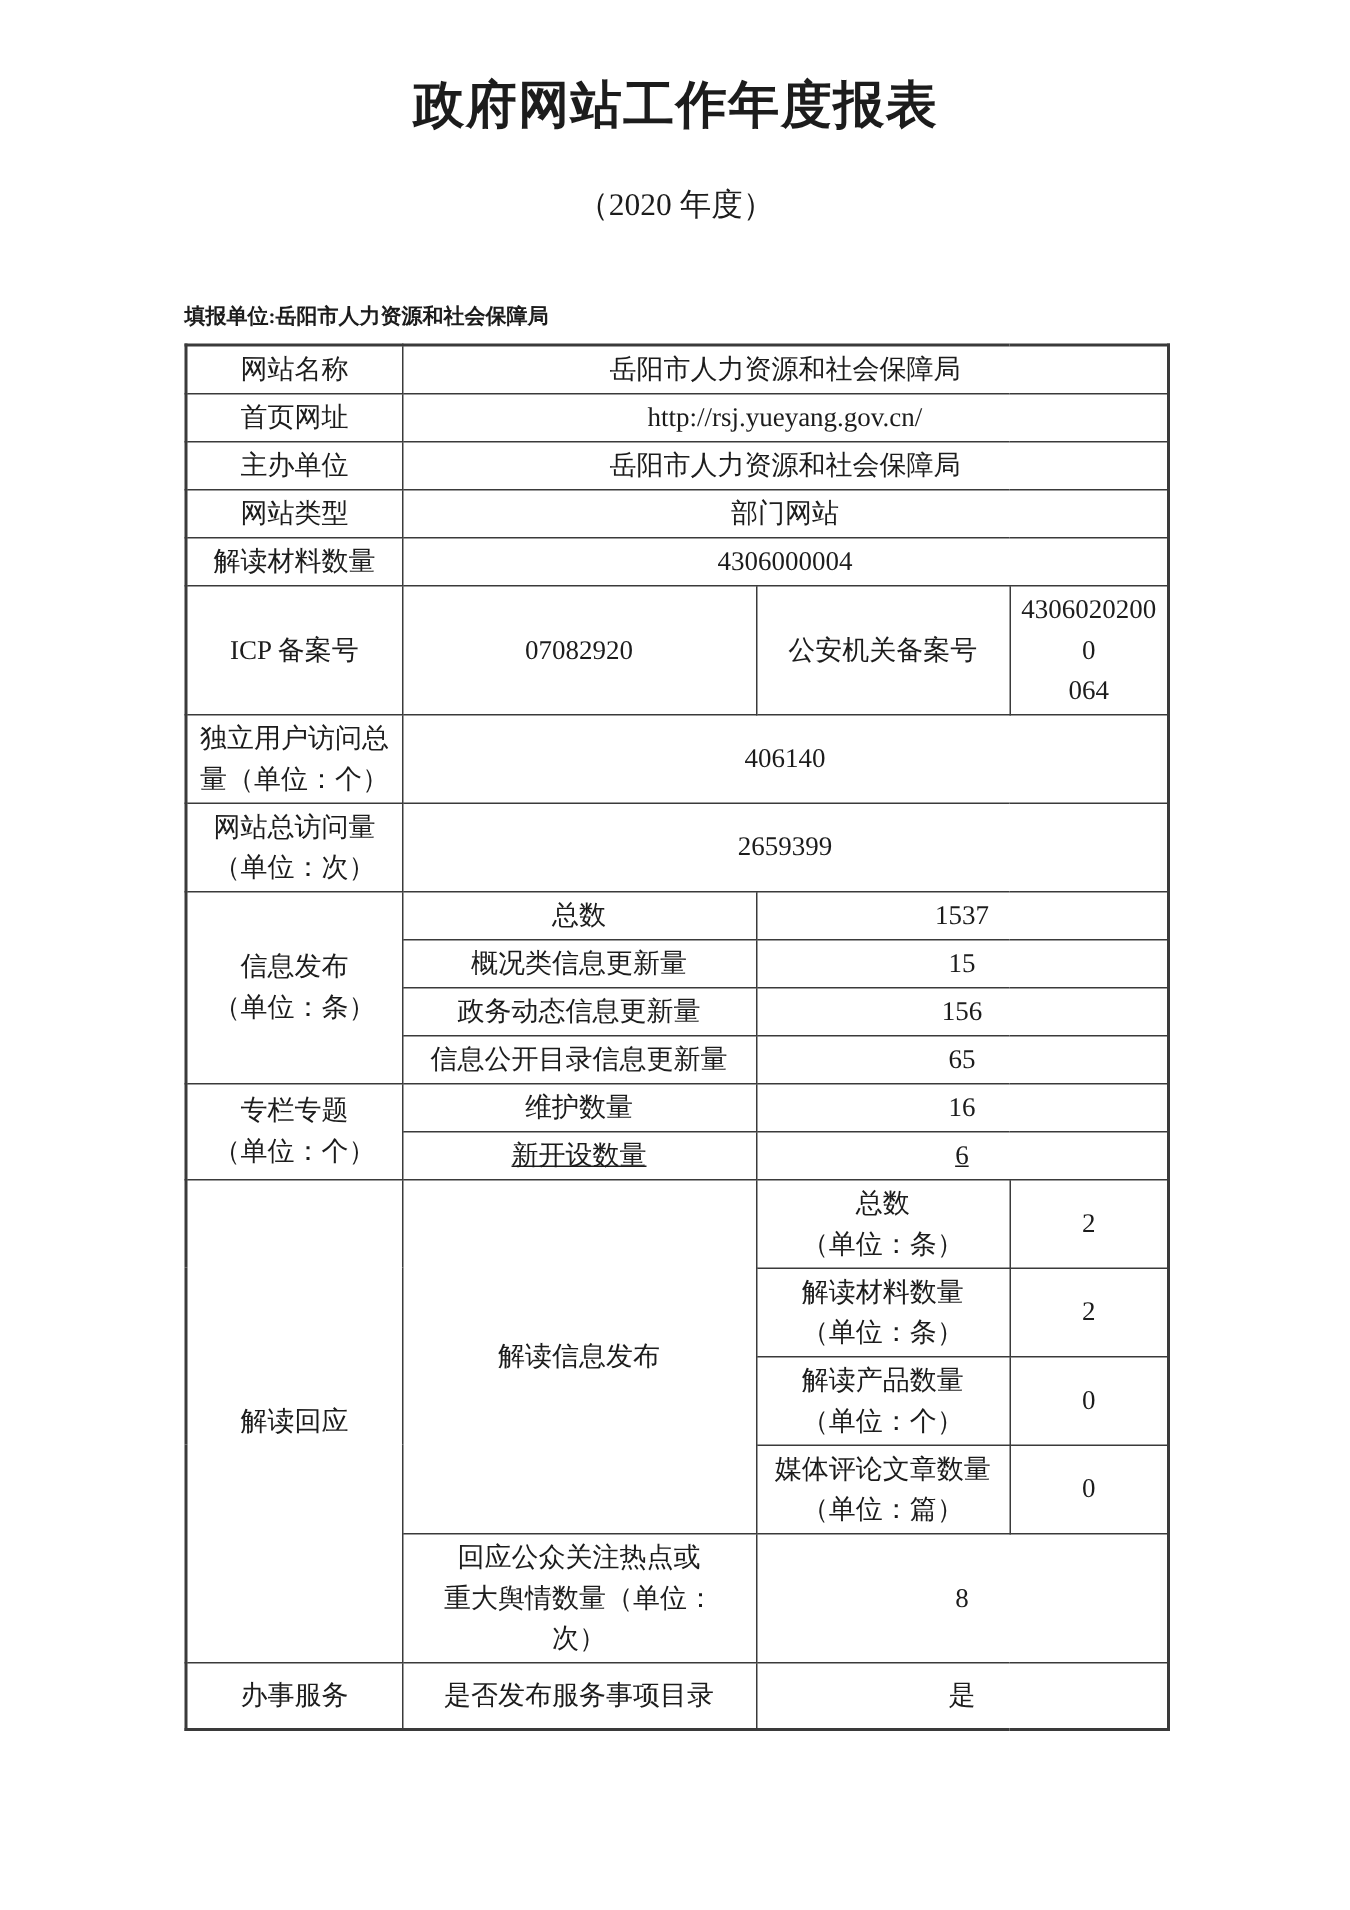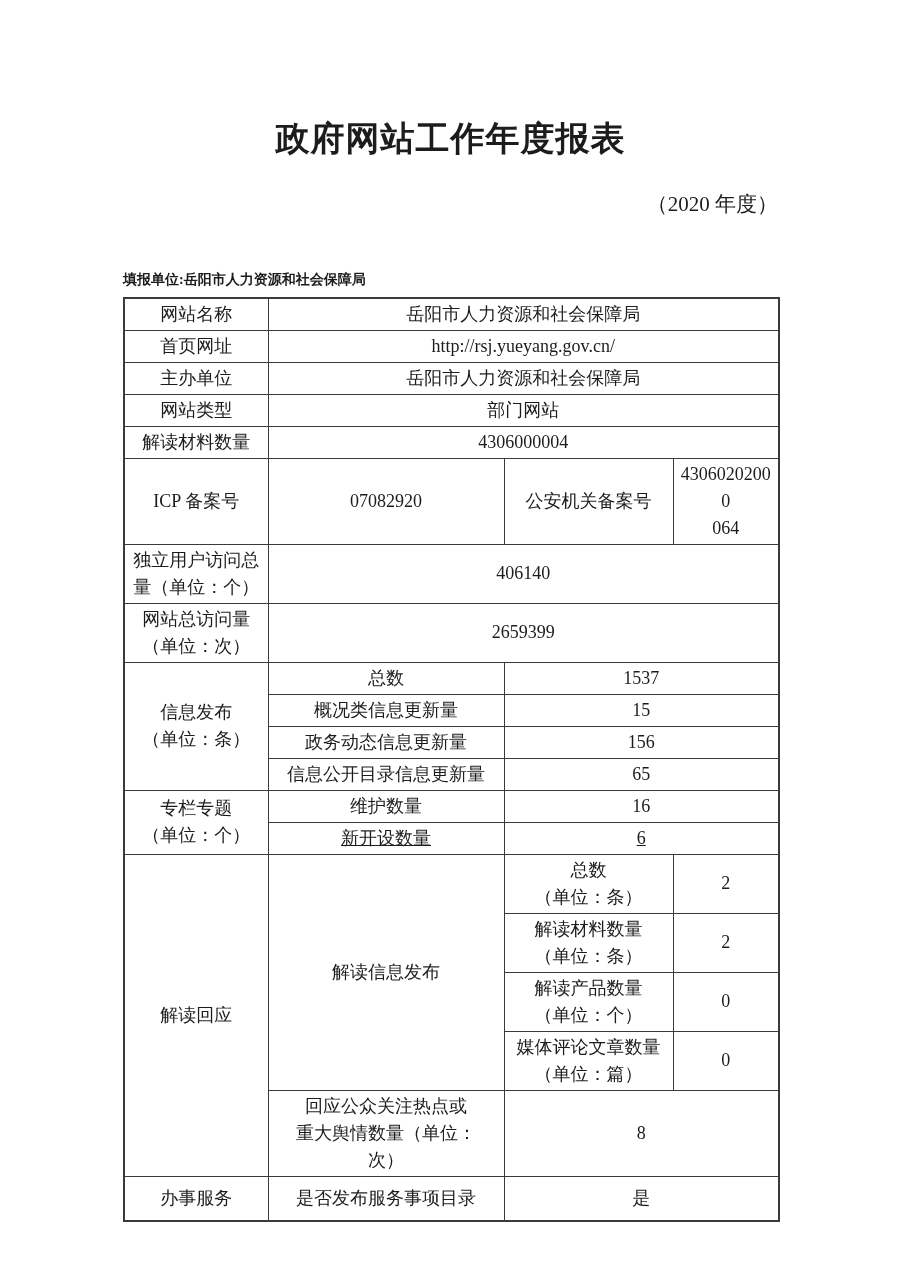--- a/index.html
+++ b/index.html
@@ -12,30 +12,30 @@
     height: 1273px;
     font-family: "Liberation Serif", serif;
     color: #1c1c1c;
     overflow: hidden;
   }
   .sheet {
     width: 655px;
     margin-left: 123px;
   }
   .doc-title {
-    padding-top: 120px;
+    padding-top: 52px;
     text-align: center;
     font-size: 34px;
     line-height: 1.1;
     font-weight: bold;
     letter-spacing: 1px;
   }
   .doc-subtitle {
     margin-top: 36px;
-    text-align: right;
+    text-align: center;
     font-size: 21px;
     line-height: 1.1;
   }
   .filing-unit {
     margin-top: 56px;
     font-size: 14px;
     line-height: 1.1;
     font-weight: bold;
     text-align: left;
   }

